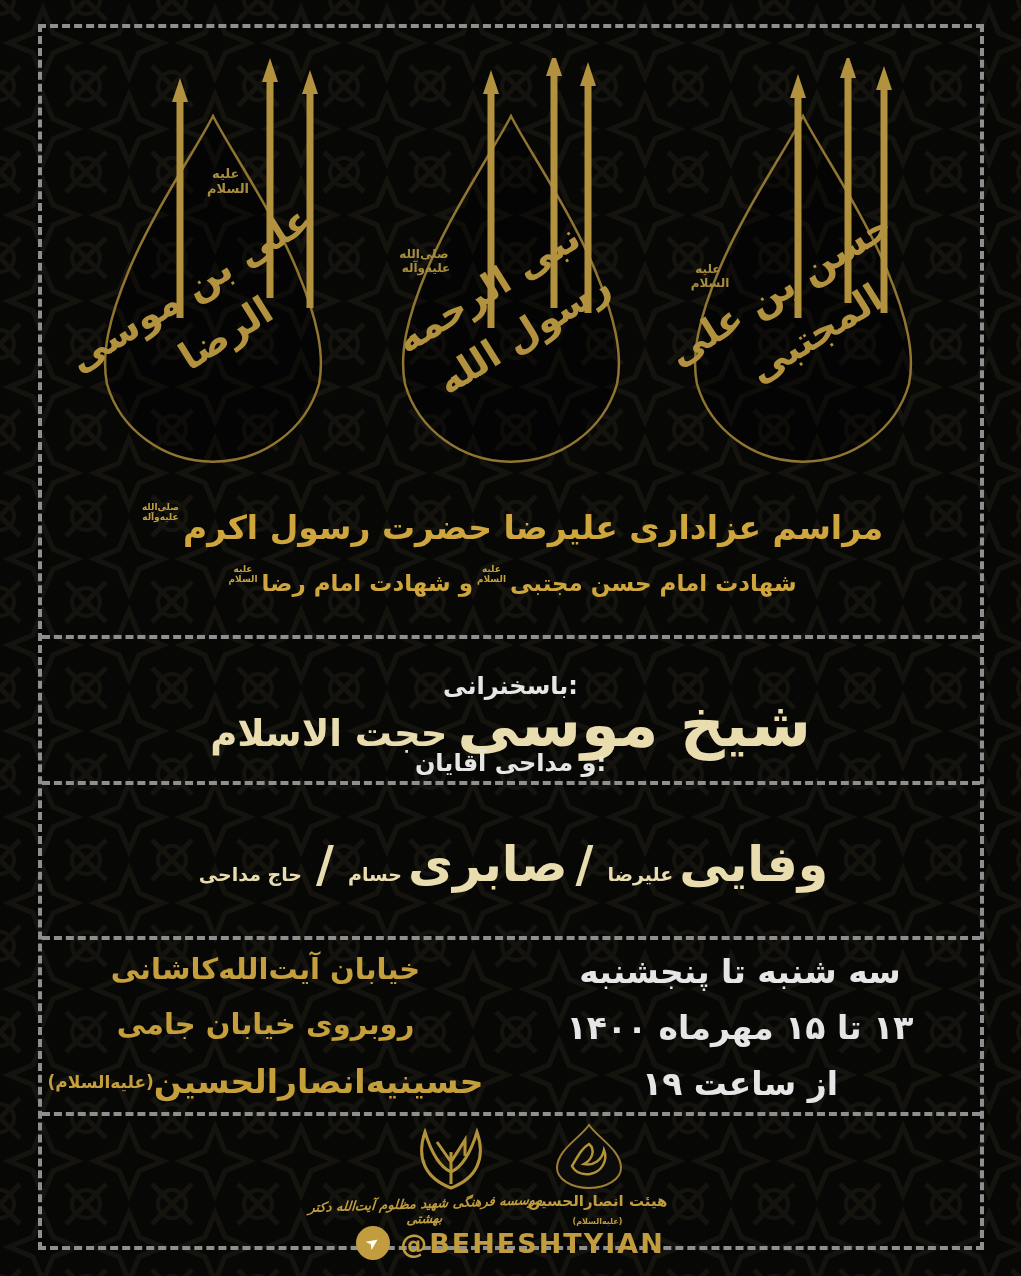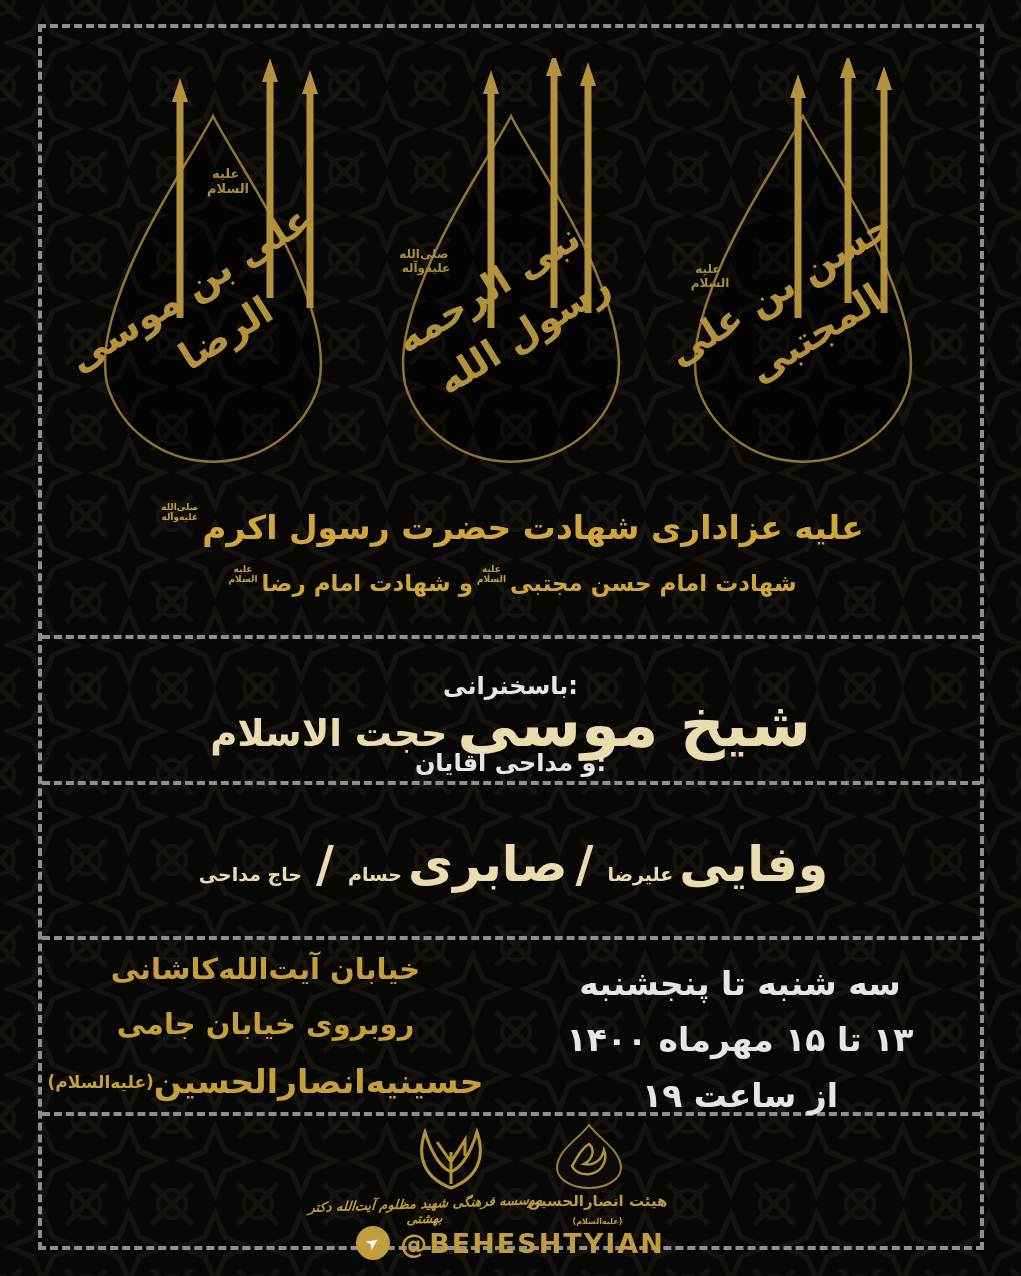--- a/index.html
+++ b/index.html
@@ -44,21 +44,21 @@
   .speaker-label{top:672px;font-size:24px;font-weight:bold;}
   .speaker-row{top:688px;direction:ltr;}
   .speaker-row .prefix{font-size:37px;font-weight:bold;margin-right:10px;}
   .speaker-row .name{font-size:62px;font-weight:bold;letter-spacing:-2px;}
   .eulogy-label{top:749px;font-size:24px;font-weight:bold;}
   .names-row{top:836px;direction:ltr;}
   .names-row .prefix{font-size:19px;font-weight:bold;margin:0 6px;}
   .names-row .name{font-size:49px;font-weight:bold;letter-spacing:-1px;}
   .names-row .sep{font-size:49px;font-weight:bold;margin:0 8px;color:#e9dcae;}
 
-  .sched-right{position:absolute;left:515px;top:12px;width:450px;text-align:center;z-index:2;}
+  .sched-right{position:absolute;left:515px;top:0;width:450px;text-align:center;z-index:2;}
   .sched-right div{font-size:33px;font-weight:bold;margin-bottom:17px;letter-spacing:-1px;}
   .sched-left{position:absolute;left:38px;top:0;width:455px;text-align:center;z-index:2;}
   .sched-left .v1,.sched-left .v2{font-size:29px;font-weight:bold;margin-bottom:21px;letter-spacing:-1px;}
   .v3 .hall{font-size:33px;font-weight:bold;letter-spacing:-1px;}
   .v3 .hall-suffix{font-size:17px;font-weight:bold;margin-top:10px;}
   .sched-wrap{position:absolute;left:0;top:952px;width:1021px;height:160px;z-index:2;}
 
   .logo{position:absolute;z-index:2;}
   .logo.tulip{left:413px;top:1126px;}
   .logo.dome{left:548px;top:1122px;}
@@ -175,21 +175,21 @@
       </text>
       <text text-anchor="middle" fill="#a88d3f" font-size="12" font-weight="bold" font-family="DejaVu Sans, sans-serif">
         <tspan x="62" y="215">علیه</tspan>
         <tspan x="62" y="229">السلام</tspan>
       </text>
     </svg>
   </div>
 
   <div class="line title1 c-gold">
     <div class="rtl-flex">
-      <span class="main" dir="rtl">علیه عزاداری شهادت حضرت رسول اکرم</span>
+      <span class="main" dir="rtl">مراسم عزاداری علیرضا حضرت رسول اکرم</span>
       <span class="mini-emblem">
         <span>صلی‌الله</span>
         <span>علیه‌وآله</span>
       </span>
     </div>
   </div>
   <div class="line title2 c-gold">
     <div class="rtl-flex">
       <span class="main" dir="rtl">شهادت امام حسن مجتبی</span>
       <span class="mini-emblem">

